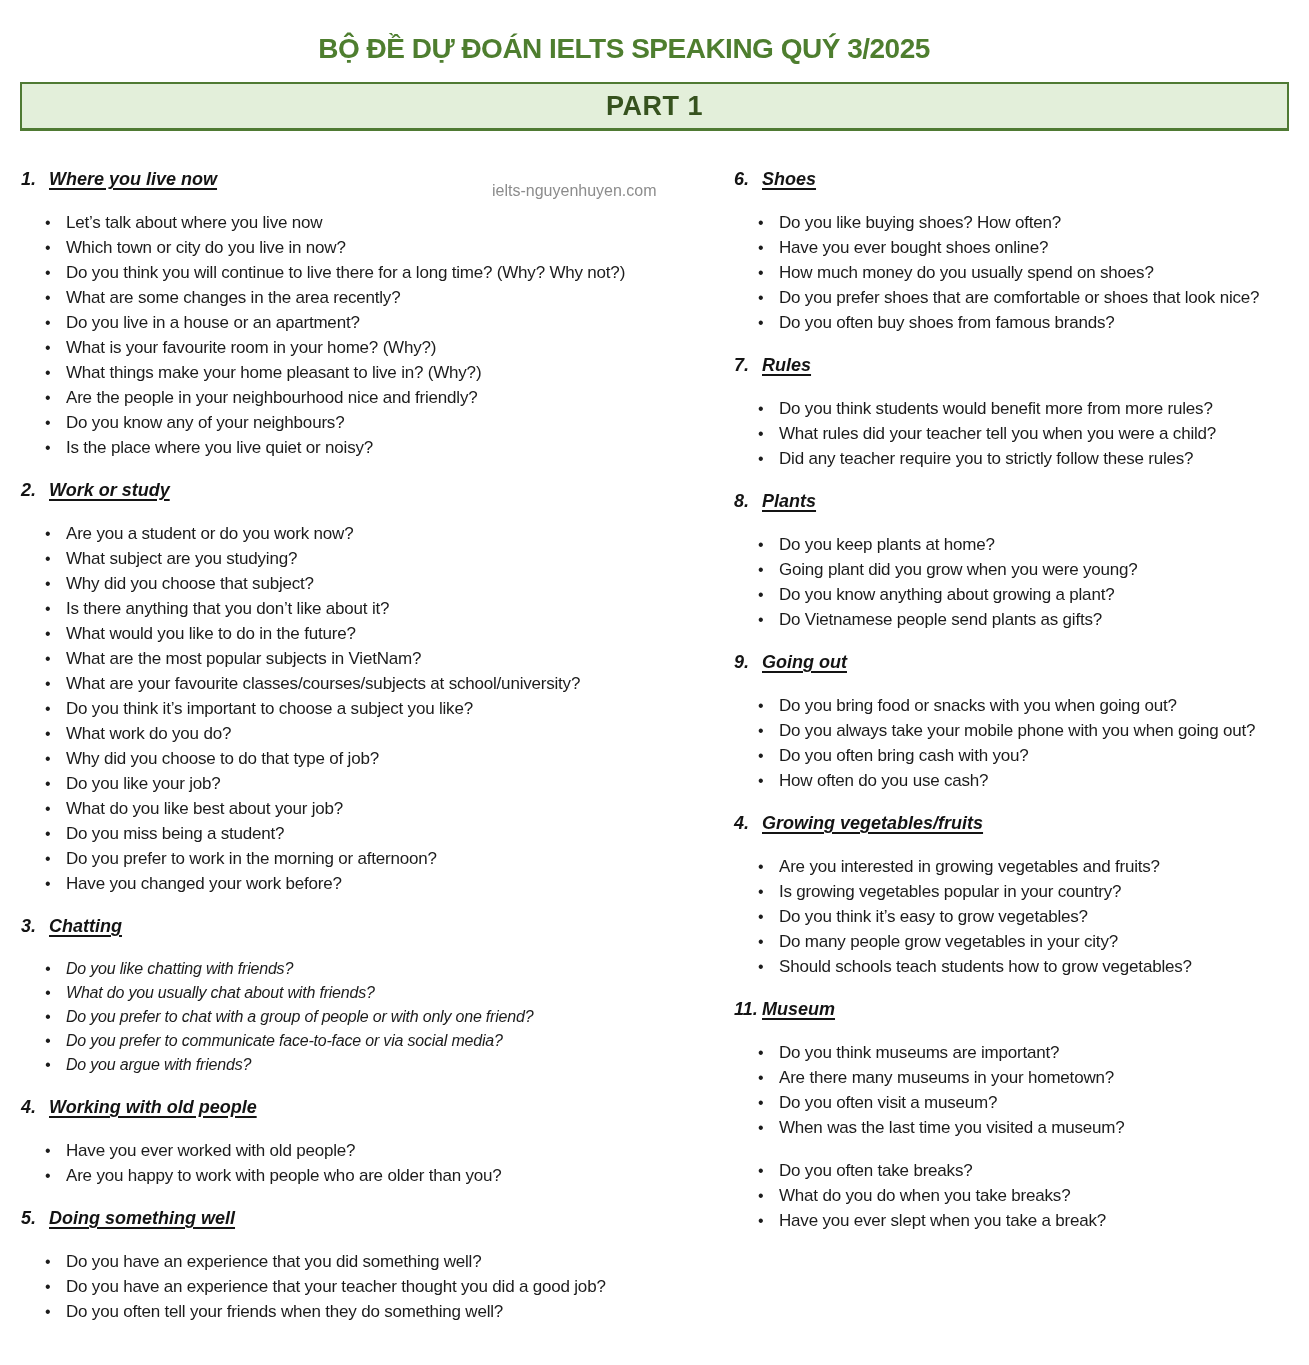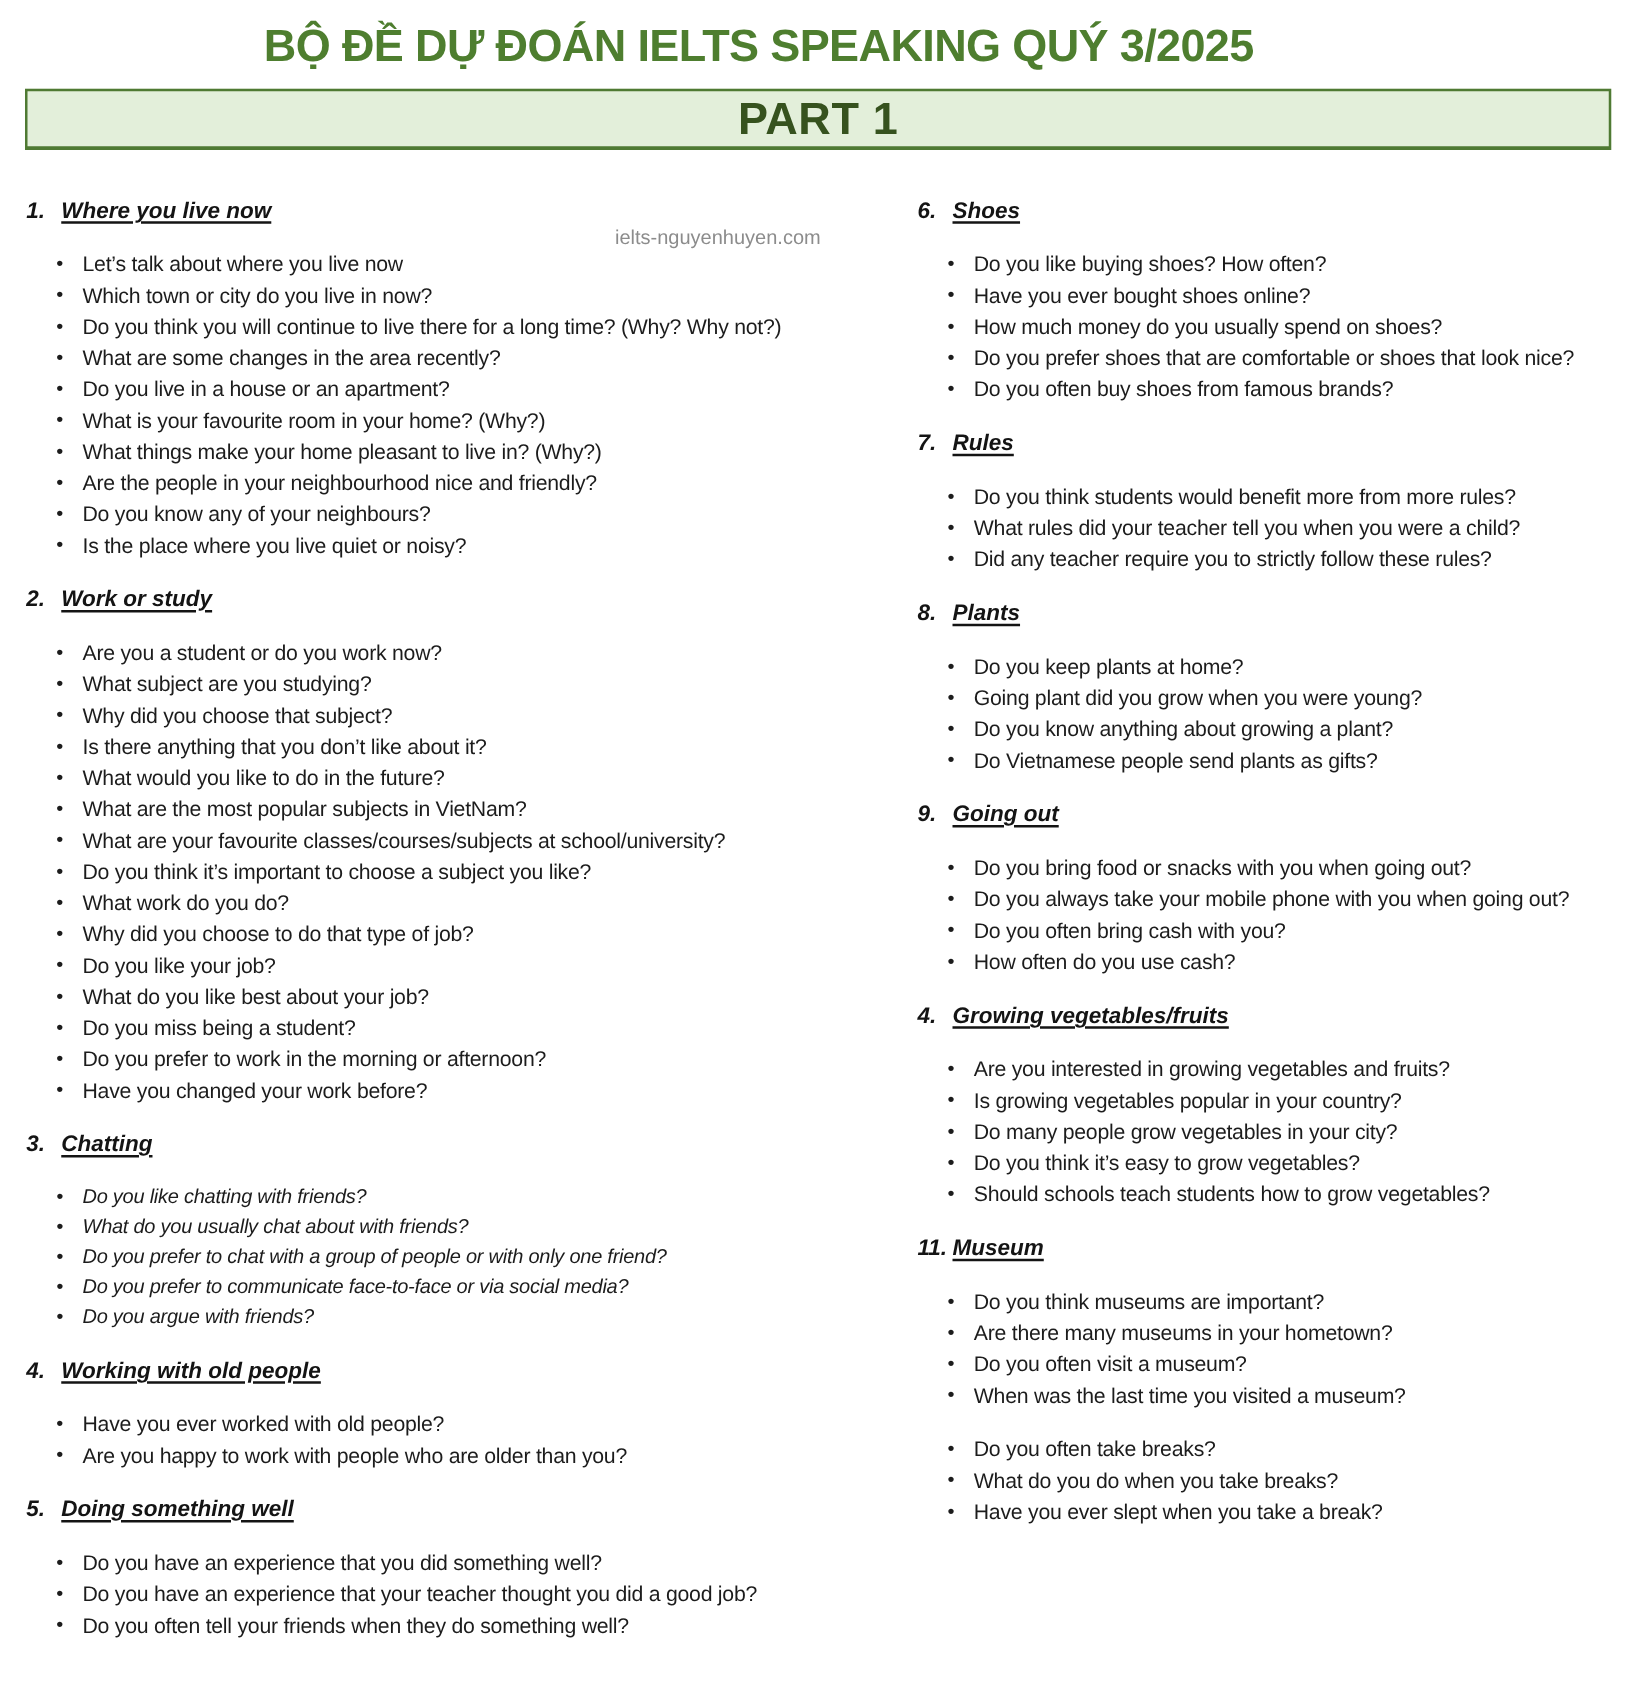--- a/index.html
+++ b/index.html
@@ -7,38 +7,38 @@
     width: 1309px;
     height: 1365px;
     background: #ffffff;
     font-family: "Liberation Sans", sans-serif;
     color: #1c1c1c;
     position: relative;
     overflow: hidden;
   }
   .doc-title {
     width: 1214px;
-    margin: 0;
+    margin: 17px;
     padding-top: 16px;
     text-align: center;
-    font-size: 36px;
+    font-size: 28px;
     font-weight: bold;
     letter-spacing: -0.5px;
     color: #4e7e2f;
   }
   .part-banner {
     margin: 13px 20px 0 20px;
     height: 44px;
     background: #e3efda;
     border: 2px solid #4f7a33;
     border-bottom-width: 3px;
     display: flex;
     align-items: center;
     justify-content: center;
-    font-size: 36px;
+    font-size: 27px;
     font-weight: bold;
     letter-spacing: 0.5px;
     color: #36521e;
   }
   .watermark {
     position: absolute;
     left: 492px;
     top: 182px;
     font-size: 16px;
     color: #8c8c8c;
@@ -243,22 +243,22 @@
         </ul>
       </div>
       <div class="topic-section">
         <div class="section-heading spaced">
           <span class="num">4.</span>
           <span class="title-text">Growing vegetables/fruits</span>
         </div>
         <ul class="questions">
           <li>Are you interested in growing vegetables and fruits?</li>
           <li>Is growing vegetables popular in your country?</li>
+          <li>Do you think it’s easy to grow vegetables?</li>
           <li>Do many people grow vegetables in your city?</li>
-          <li>Do you think it’s easy to grow vegetables?</li>
           <li>Should schools teach students how to grow vegetables?</li>
         </ul>
       </div>
       <div class="topic-section">
         <div class="section-heading spaced">
           <span class="num">11.</span>
           <span class="title-text">Museum</span>
         </div>
         <ul class="questions">
           <li>Do you think museums are important?</li>

